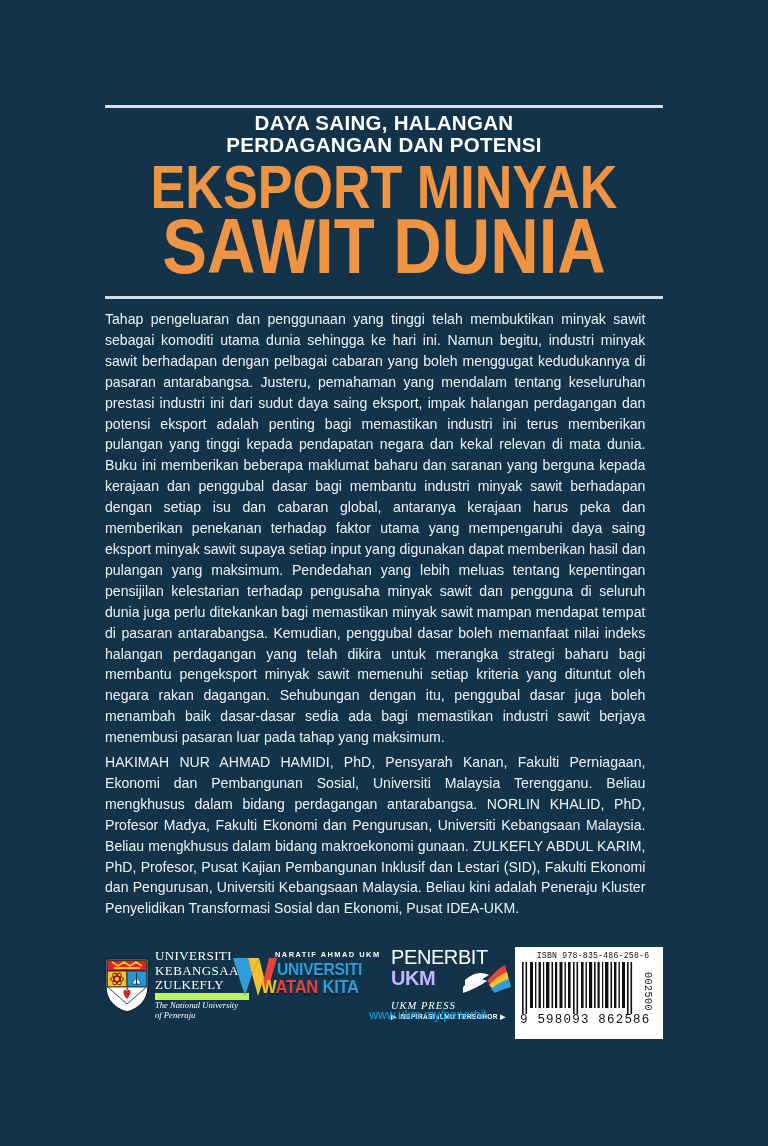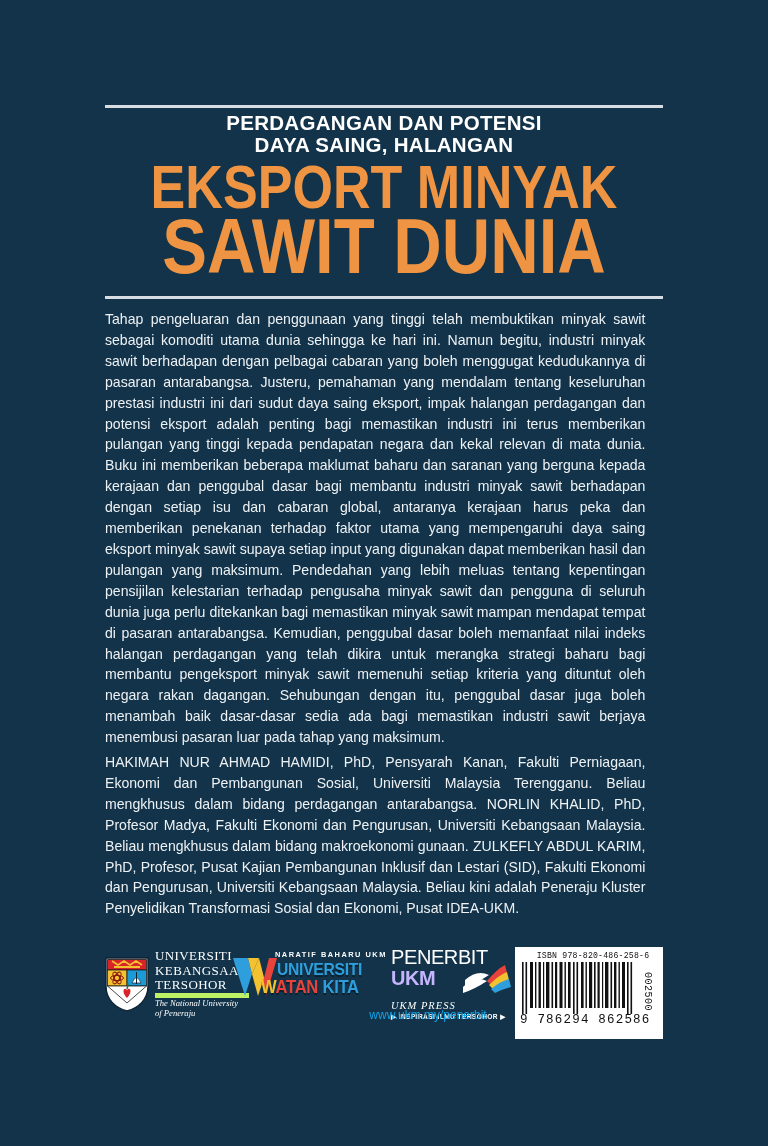--- a/index.html
+++ b/index.html
@@ -132,21 +132,21 @@
     font-family: "Liberation Serif", serif;
     font-size: 13px;
     letter-spacing: 0.4px;
     margin-bottom: 1.5px;
   }
   .crest-text .ct-sub {
     font-family: "Liberation Serif", serif;
     font-style: italic;
     font-size: 8.6px;
     line-height: 1.12;
-    border-top: 5px solid #bef264;
+    border-top: 7px solid #bef264;
     padding-top: 1.5px;
     margin-top: 1px;
   }
 
   
   .watan-logo {
     position: absolute;
     left: 231px;
     top: 6px;
     width: 122px;
@@ -306,22 +306,22 @@
 </style>
 </head>
 <body>
 
 <div class="cover">
 
   <div class="rule rule-top"></div>
   <div class="rule rule-mid"></div>
 
   <div class="title-block">
+    <div class="subtitle-line">DAYA SAING, HALANGAN</div>
     <div class="subtitle-line">PERDAGANGAN DAN POTENSI</div>
-    <div class="subtitle-line">DAYA SAING, HALANGAN</div>
     <div class="main-title-line l1">EKSPORT MINYAK</div>
     <div class="main-title-line l2">SAWIT DUNIA</div>
   </div>
 
   <div class="blurb">Tahap pengeluaran dan penggunaan yang tinggi telah membuktikan minyak sawit sebagai komoditi utama dunia sehingga ke hari ini. Namun begitu, industri minyak sawit berhadapan dengan pelbagai cabaran yang boleh menggugat kedudukannya di pasaran antarabangsa. Justeru, pemahaman yang mendalam tentang keseluruhan prestasi industri ini dari sudut daya saing eksport, impak halangan perdagangan dan potensi eksport adalah penting bagi memastikan industri ini terus memberikan pulangan yang tinggi kepada pendapatan negara dan kekal relevan di mata dunia. Buku ini memberikan beberapa maklumat baharu dan saranan yang berguna kepada kerajaan dan penggubal dasar bagi membantu industri minyak sawit berhadapan dengan setiap isu dan cabaran global, antaranya kerajaan harus peka dan memberikan penekanan terhadap faktor utama yang mempengaruhi daya saing eksport minyak sawit supaya setiap input yang digunakan dapat memberikan hasil dan pulangan yang maksimum. Pendedahan yang lebih meluas tentang kepentingan pensijilan kelestarian terhadap pengusaha minyak sawit dan pengguna di seluruh dunia juga perlu ditekankan bagi memastikan minyak sawit mampan mendapat tempat di pasaran antarabangsa. Kemudian, penggubal dasar boleh memanfaat nilai indeks halangan perdagangan yang telah dikira untuk merangka strategi baharu bagi membantu pengeksport minyak sawit memenuhi setiap kriteria yang dituntut oleh negara rakan dagangan. Sehubungan dengan itu, penggubal dasar juga boleh menambah baik dasar-dasar sedia ada bagi memastikan industri sawit berjaya menembusi pasaran luar pada tahap yang maksimum.</div>
 
   <div class="bio">HAKIMAH NUR AHMAD HAMIDI, PhD, Pensyarah Kanan, Fakulti Perniagaan, Ekonomi dan Pembangunan Sosial, Universiti Malaysia Terengganu. Beliau mengkhusus dalam bidang perdagangan antarabangsa. NORLIN KHALID, PhD, Profesor Madya, Fakulti Ekonomi dan Pengurusan, Universiti Kebangsaan Malaysia. Beliau mengkhusus dalam bidang makroekonomi gunaan. ZULKEFLY ABDUL KARIM, PhD, Profesor, Pusat Kajian Pembangunan Inklusif dan Lestari (SID), Fakulti Ekonomi dan Pengurusan, Universiti Kebangsaan Malaysia. Beliau kini adalah Peneraju Kluster Penyelidikan Transformasi Sosial dan Ekonomi, Pusat IDEA-UKM.</div>
 
   <div class="footer">
 
@@ -342,30 +342,30 @@
           <path d="M28 27 q4.5 -11 9 0 z" fill="#ffffff" stroke="#0c2233" stroke-width="0.7"></path>
           <path d="M32.5 16 v12" stroke="#0c2233" stroke-width="1"></path>
           <path d="M23 30 L42.5 30 L23 47 L3.5 30 Z" fill="#ffffff" stroke="#1b1b1b" stroke-width="0.8"></path>
           <path d="M23 42 C18 37 19 32 22 33 C23 33.4 23 34.4 23 35 C23 34.4 23 33.4 24 33 C27 32 28 37 23 42 Z" fill="#d8232a"></path>
           <path d="M23 33 q1.6 -4 0.4 -6" stroke="#1b7a3a" stroke-width="1.3" fill="none"></path>
         </svg>
       </div>
       <div class="crest-text">
         <div class="ct-line">UNIVERSITI</div>
         <div class="ct-line">KEBANGSAAN</div>
-        <div class="ct-line">TERSOHOR</div>
+        <div class="ct-line">ZULKEFLY</div>
         <div class="ct-sub">
           <div>The National University</div>
           <div>of Peneraju</div>
         </div>
       </div>
     </div>
 
     <div class="watan-logo">
-      <div class="watan-tag">NARATIF BAHARU UKM</div>
+      <div class="watan-tag">NARATIF AHMAD UKM</div>
       <svg class="watan-w" viewBox="0 0 56 42">
         <path d="M2 2 L14 40 L21 18 L17 2 Z" fill="#2e9fdc"></path>
         <path d="M17 2 L21 18 L28 2 Z" fill="#f2c230"></path>
         <path d="M28 2 L35 40 L46 2 L38 2 L33 22 Z" fill="#e8433b"></path>
         <path d="M21 18 L28 2 L33 22 L27 40 Z" fill="#f2c230"></path>
       </svg>
       <div class="watan-universiti">UNIVERSITI</div>
       <div class="watan-kita"><span class="p1">W</span><span class="p2">ATAN</span> <span class="p3">KITA</span></div>
     </div>
 
@@ -378,21 +378,21 @@
         <path d="M2 24 Q14 12 26 18 Q14 26 2 30 Z" fill="#ffffff"></path>
         <path d="M4 17 Q16 6 28 12 Q16 20 4 23 Z" fill="#ffffff"></path>
         <path d="M26 18 Q36 6 44 2 L46 10 Q38 14 30 22 Z" fill="#e8433b"></path>
         <path d="M28 22 Q38 12 46 9 L48 17 Q40 20 32 26 Z" fill="#f2c230"></path>
         <path d="M30 26 Q40 18 48 16 L50 24 Q42 26 34 30 Z" fill="#2e9fdc"></path>
       </svg>
     </div>
     <div class="pen-url">www.ukm.my/penerbit</div>
 
     <div class="barcode-box">
-      <div class="bc-isbn">ISBN 978-820-486-258-6</div>
+      <div class="bc-isbn">ISBN 978-835-486-258-6</div>
       <div class="bc-body">
         <svg class="bc-bars" viewBox="0 0 118 52" preserveAspectRatio="none">
           <g fill="#111111">
             <rect x="2" y="0" width="1.6" height="52"></rect>
             <rect x="5.5" y="0" width="1.6" height="52"></rect>
             <rect x="10" y="0" width="3" height="46"></rect>
             <rect x="15" y="0" width="1.4" height="46"></rect>
             <rect x="18.5" y="0" width="2.4" height="46"></rect>
             <rect x="23" y="0" width="1.2" height="46"></rect>
             <rect x="26" y="0" width="3.4" height="46"></rect>
@@ -413,17 +413,17 @@
             <rect x="90.5" y="0" width="1.6" height="46"></rect>
             <rect x="94" y="0" width="2.4" height="46"></rect>
             <rect x="98.5" y="0" width="1.4" height="46"></rect>
             <rect x="102" y="0" width="3" height="46"></rect>
             <rect x="107" y="0" width="1.6" height="52"></rect>
             <rect x="110.5" y="0" width="1.6" height="52"></rect>
           </g>
         </svg>
         <div class="bc-price">002500</div>
       </div>
-      <div class="bc-digits">9 786294 862586</div>
+      <div class="bc-digits">9 598093 862586</div>
     </div>
 
   </div>
 </div>
 
 </body></html>

